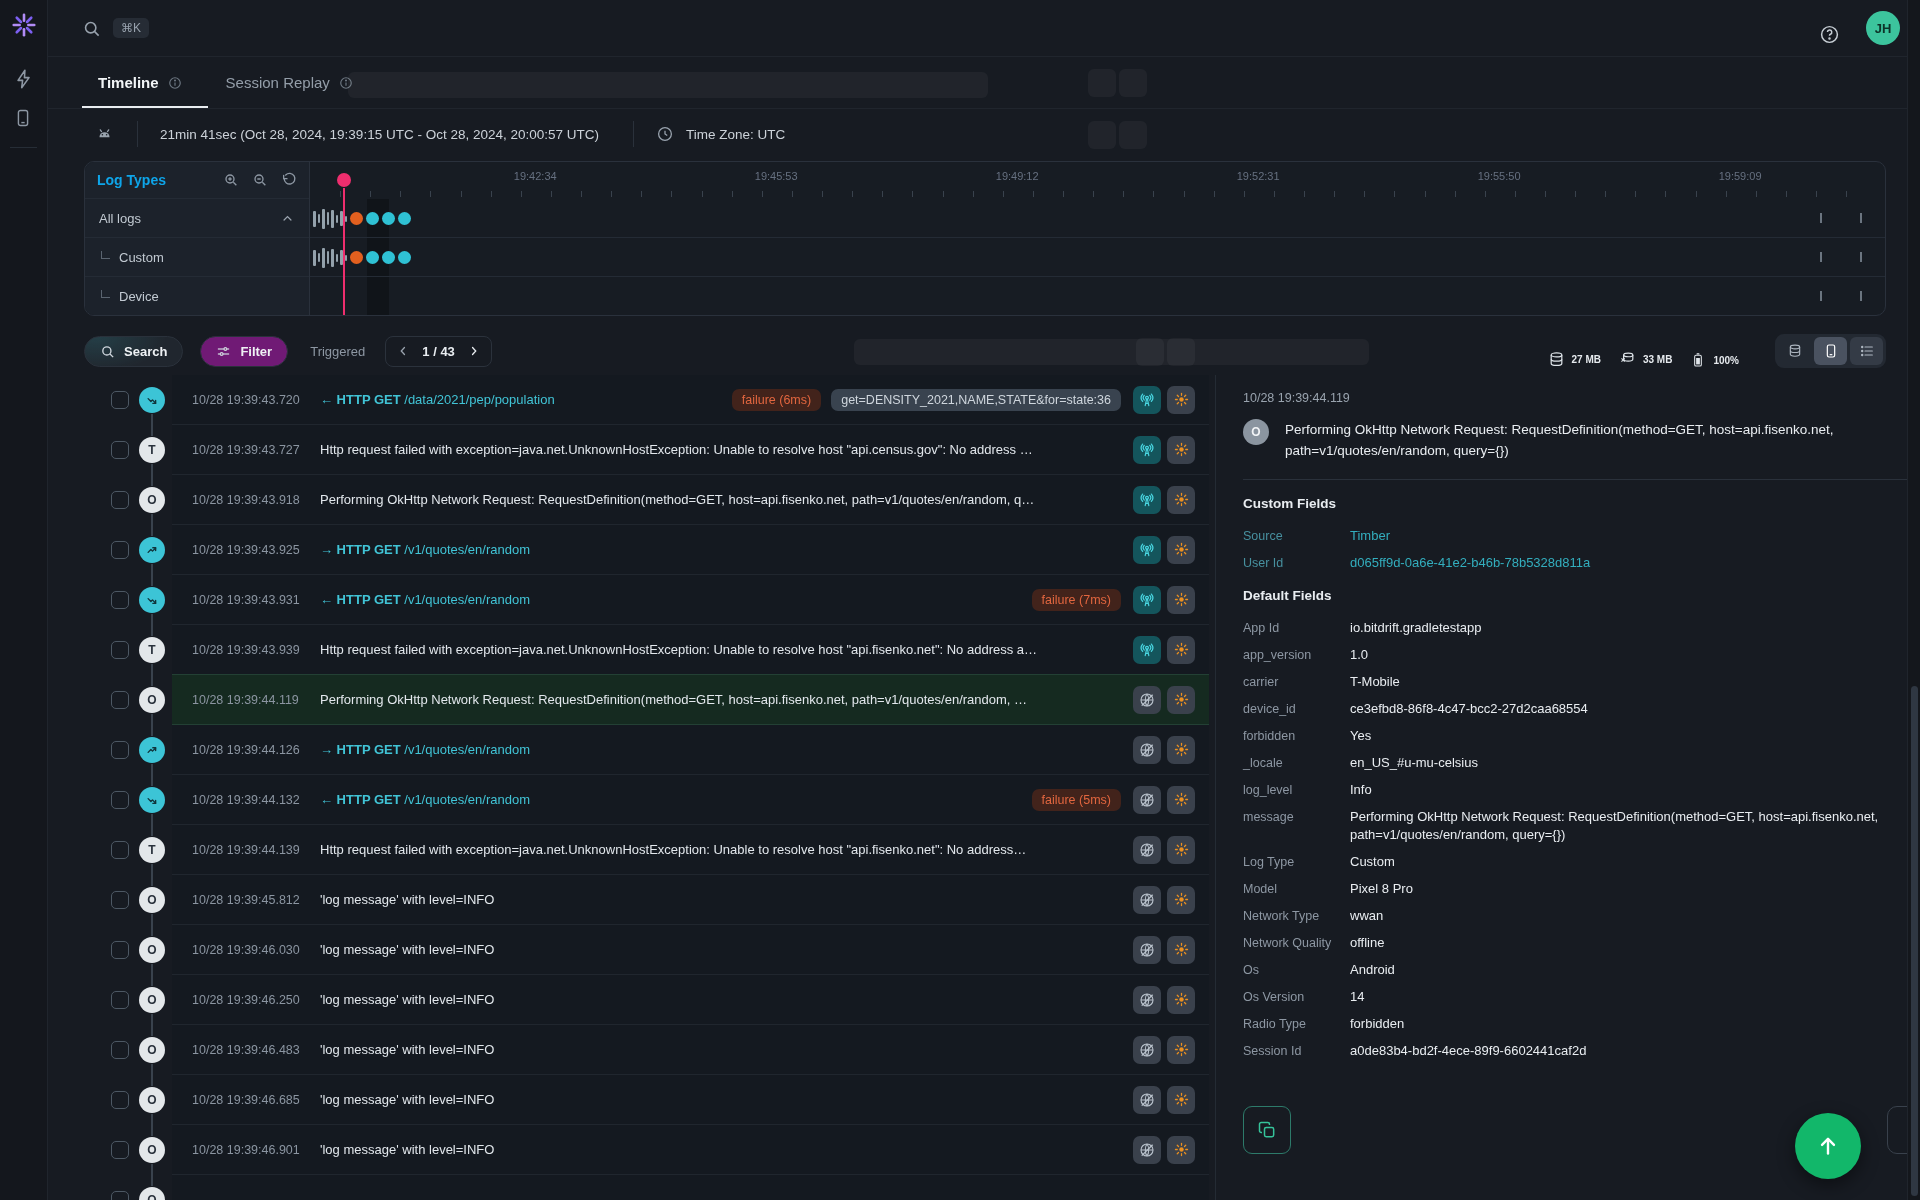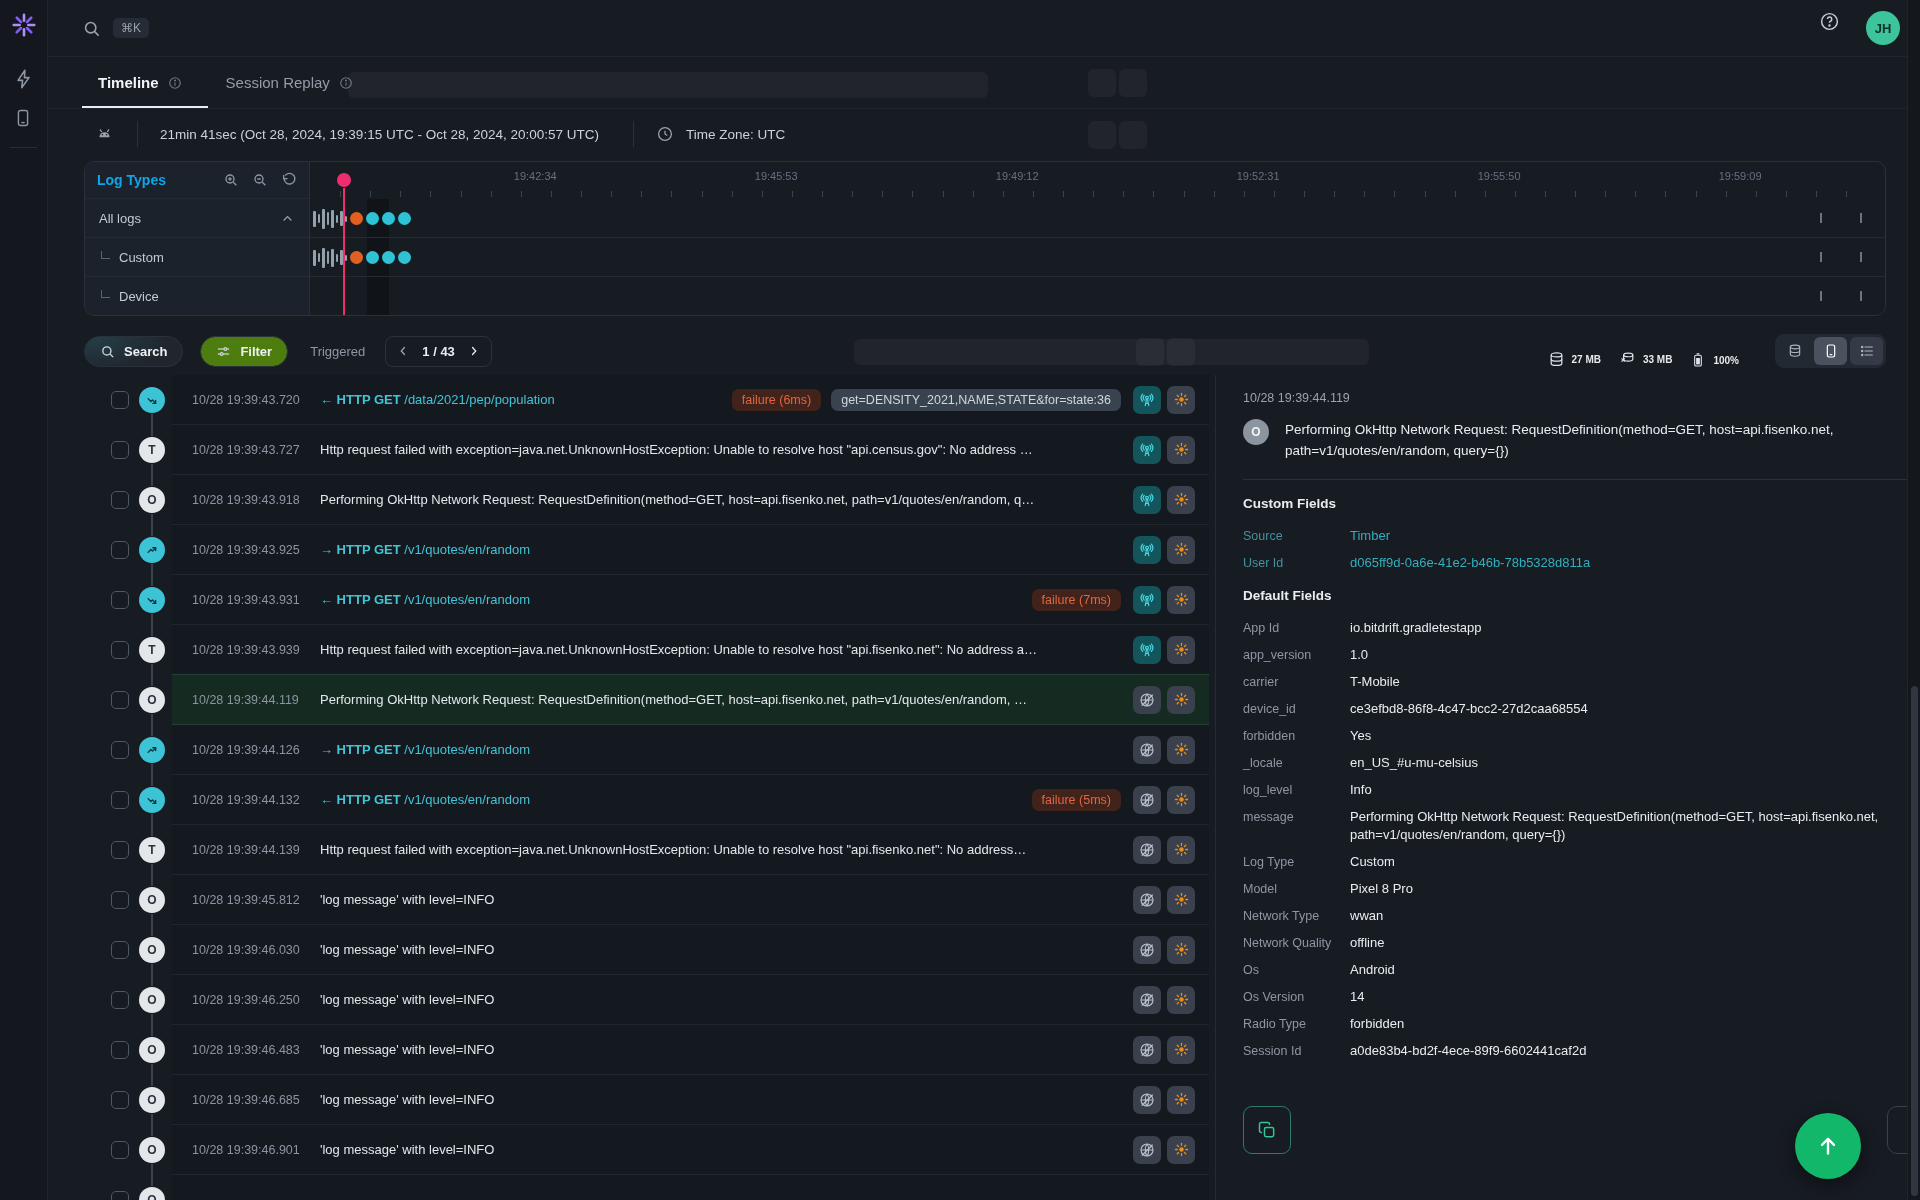--- a/index.html
+++ b/index.html
@@ -10,21 +10,21 @@
   .rail{position:absolute;left:0;top:0;width:48px;height:1200px;background:#14171d;border-right:1px solid #20252d;z-index:5}
   .rail .logo{position:absolute;left:11px;top:12px;width:26px;height:26px}
   .rail .ric{position:absolute;left:13px;color:#8d97a3}
   .rail .r-bolt{top:68px}.rail .r-phone{top:108px}
   .rail .rdiv{position:absolute;left:10px;right:10px;top:147px;height:1px;background:#262d36}
   
   .main{position:absolute;left:48px;top:0;right:0;bottom:0;background:#171b22}
   
   .topbar{position:absolute;left:0;top:0;right:0;height:57px;border-bottom:1px solid #20252d;display:flex;align-items:center;padding:0 20px 0 34px}
   .kbd{margin-left:12px;background:#262c35;color:#98a2ad;border-radius:5px;padding:3px 8px;font-size:12px}
-  .top-right{margin-left:auto;display:flex;align-items:flex-start;gap:26px}
+  .top-right{margin-left:auto;display:flex;align-items:flex-end;gap:26px}
   .help{color:#c7ced5}
   .avatar{width:34px;height:34px;border-radius:50%;background:#3cc49d;color:#0d3328;font-weight:700;font-size:13px;display:flex;align-items:center;justify-content:center}
   
   .tabs{position:absolute;left:0;top:57px;right:8px;height:52px;border-bottom:1px solid #20252d;display:flex;align-items:center;padding-left:50px;gap:44px}
   .tab{display:flex;align-items:center;gap:9px;font-size:15px;color:#949ea9;height:100%;position:relative}
   .tab.active{color:#f2f5f7;font-weight:700}
   .tab.active:after{content:"";position:absolute;left:-16px;right:-26px;bottom:0;height:2px;background:#e9edf1}
   .tab .inf{color:#6d7782}
   
   .ghost{position:absolute;background:rgba(255,255,255,.045);border-radius:6px}
@@ -48,21 +48,21 @@
   .lane{position:absolute;left:0;right:0;height:39px;border-bottom:1px solid #242b35}
   .darkband{position:absolute;top:37px;bottom:0;background:rgba(8,10,14,.45)}
   .ph-line{position:absolute;width:2px;background:#ee2e6e;top:26px;bottom:0;transform:translateX(-50%)}
   .ph-dot{position:absolute;width:14px;height:14px;border-radius:50%;background:#ee2e6e;top:11px;transform:translateX(-50%)}
   .spark{position:absolute;left:3px;top:0;height:39px;display:flex;align-items:center;gap:2px}
   .spark i{width:2.5px;background:#93a1ab;border-radius:1px;display:block}
   .spark s{width:13px;height:13px;border-radius:50%;display:block;margin-left:1px}
   .rmark{position:absolute;width:2px;height:10px;background:#6b7580;top:14px}
   
   .toolbar{position:absolute;left:36px;top:332px;right:34px;height:38px;display:flex;align-items:center}
-  .pill{height:31px;display:flex;align-items:center;gap:9px;padding:0 15px;border-radius:16px;background:#4d7c0f;border:1px solid #2a313b;color:#eef1f4;font-size:13px;font-weight:700}
+  .pill{height:31px;display:flex;align-items:center;gap:9px;padding:0 15px;border-radius:16px;background:#701a75;border:1px solid #2a313b;color:#eef1f4;font-size:13px;font-weight:700}
   .pill.srch{background:radial-gradient(70px 34px at 12% 0%,rgba(60,190,200,.16),transparent),#20262e}
   .pill .pic{color:#cfd6dd}
   .trig{color:#8d97a3;font-size:13px;margin:0 0 0 22px}
   .pager{margin-left:20px;height:31px;border:1px solid #2b323c;border-radius:8px;display:flex;align-items:center;padding:0 10px;gap:12px}
   .pager .pg{font-size:13px;font-weight:700;color:#e9edf1}
   .pager .pc{color:#9aa3ae}
   .metrics{margin-left:auto;display:flex;align-items:flex-end;gap:10px;font-size:10px;font-weight:700;color:#e6eaee}
   .metric{display:flex;align-items:center;gap:7px;margin-right:8px}
   .metric .mic{color:#dfe5ea}
   .toggles{margin-left:18px;background:#232932;border-radius:9px;padding:3px;display:flex;gap:3px}

